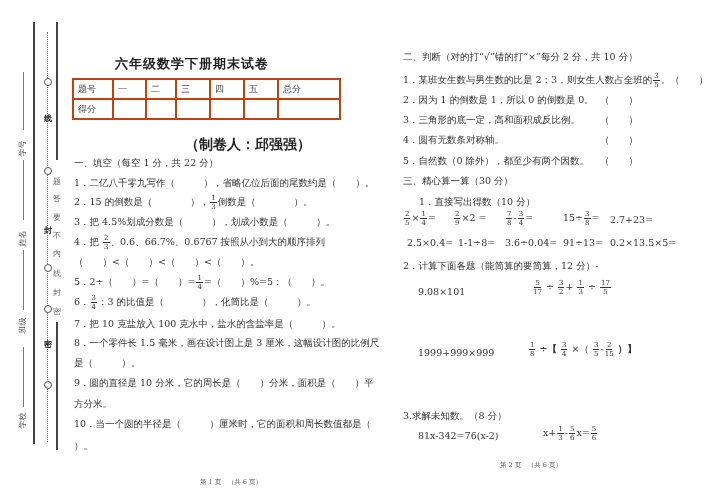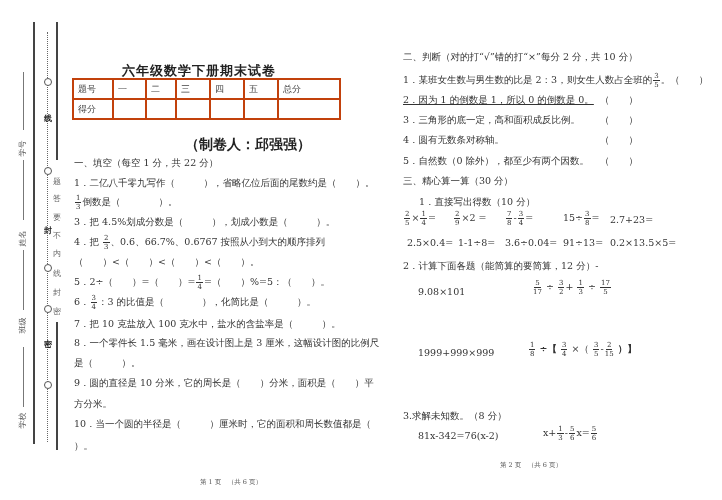--- a/index.html
+++ b/index.html
@@ -4,21 +4,21 @@
 <style>
   html, body { margin:0; padding:0; background:#fff; }
   body { width:722px; height:500px; position:relative; overflow:hidden;
          font-family:"DejaVu Serif","Liberation Serif",serif; color:#333; font-size:9.5px; }
   .vline { position:absolute; background:#444; width:2px; }
   .dotline { position:absolute; border-left:1px dotted #666; width:0; }
   .circle { position:absolute; width:6px; height:6px; border:1px solid #555; border-radius:50%; background:#fff; }
   .vlab { position:absolute; font-size:8px; color:#555; transform:rotate(-90deg); transform-origin:center; white-space:nowrap; }
   .blank-line { position:absolute; background:#777; width:1px; }
   .seal { position:absolute; font-size:8px; font-weight:bold; color:#222; }
-  h1.title { position:absolute; left:110px; top:50px; margin:12px; font-size:13px; font-weight:bold; color:#222; letter-spacing:1px; }
+  h1.title { position:absolute; left:110px; top:50px; margin:5px; font-size:13px; font-weight:bold; color:#222; letter-spacing:1px; }
   table.score { position:absolute; left:72px; top:78px; border-collapse:collapse; font-size:9px; }
   table.score td { border:2px solid #c2410c; height:18px; padding:0 4px; color:#444; }
   .maker { position:absolute; left:185px; top:136px; font-size:14px; font-weight:bold; color:#222; }
   .line { position:absolute; white-space:nowrap; font-size:9.5px; color:#333; }
   .frac { display:inline-flex; flex-direction:column; align-items:center; vertical-align:middle; font-size:7px; line-height:8px; margin:0 1px; }
   .frac .n { border-bottom:1px solid #333; padding:0 1px; }
   .footer { position:absolute; font-size:6.5px; color:#555; }
 </style>
 </head>
 <body>
@@ -82,21 +82,21 @@
       <td></td>
     </tr>
   </tbody>
     </table>
 
   <div class="maker">（制卷人：邱强强）</div>
 
   <div class="line" style="left:74px; top:157px;">一、填空（每空 1 分，共 22 分）</div>
   <div class="line" style="left:74px; top:177px;">1．二亿八千零九写作（　　　），省略亿位后面的尾数约是（　　）。</div>
   <div class="line" style="left:74px; top:194px;">
-    <span class="frac">
+    <span>2．15 的倒数是（　　　　），</span><span class="frac">
         <span class="n">1</span>
         <span>3</span>
       </span><span>倒数是（　　　　）。</span>
   </div>
   <div class="line" style="left:74px; top:216px;">3．把 4.5%划成分数是（　　　），划成小数是（　　　）。</div>
   <div class="line" style="left:74px; top:234px;">
     <span>4．把</span> <span class="frac">
         <span class="n">2</span>
         <span>3</span>
       </span><span>、0.6、66.7%、0.6767 按照从小到大的顺序排列</span>
@@ -126,21 +126,21 @@
 </div>
 
 <div>
   <div class="line" style="left:403px; top:51px;">二、判断（对的打“√”错的打“×”每分 2 分，共 10 分）</div>
   <div class="line" style="left:403px; top:72px;">
     <span>1．某班女生数与男生数的比是 2：3，则女生人数占全班的</span><span class="frac">
         <span class="n">3</span>
         <span>5</span>
       </span><span>。（　　）</span>
   </div>
-  <div class="line" style="left:403px; top:94px;text-decoration:underline;">2．因为 1 的倒数是 1，所以 0 的倒数是 0。</div>
+  <div class="line" style="left:403px; top:94px;">2．因为 1 的倒数是 1，所以 0 的倒数是 0。</div>
   <div class="line" style="left:600px; top:94px;">（　　）</div>
   <div class="line" style="left:403px; top:114px;">3．三角形的底一定，高和面积成反比例。</div>
   <div class="line" style="left:600px; top:114px;">（　　）</div>
   <div class="line" style="left:403px; top:134px;">4．圆有无数条对称轴。</div>
   <div class="line" style="left:600px; top:134px;">（　　）</div>
   <div class="line" style="left:403px; top:155px;">5．自然数（0 除外），都至少有两个因数。</div>
   <div class="line" style="left:600px; top:155px;">（　　）</div>
 
   <div class="line" style="left:403px; top:175px;">三、精心算一算（30 分）</div>
   <div class="line" style="left:403px; top:196px;margin-left:16px;">1．直接写出得数（10 分）</div>

